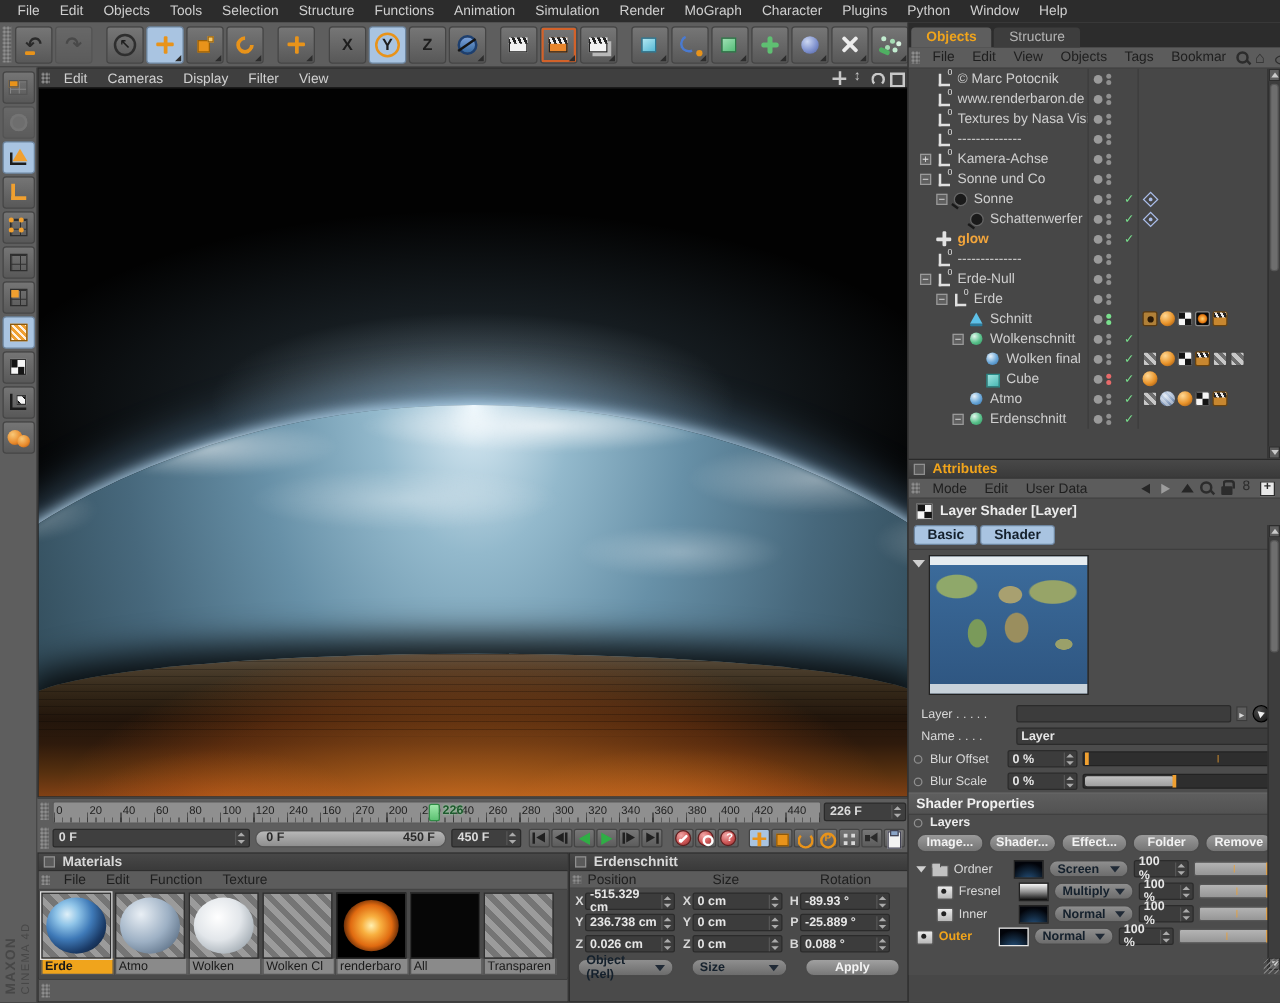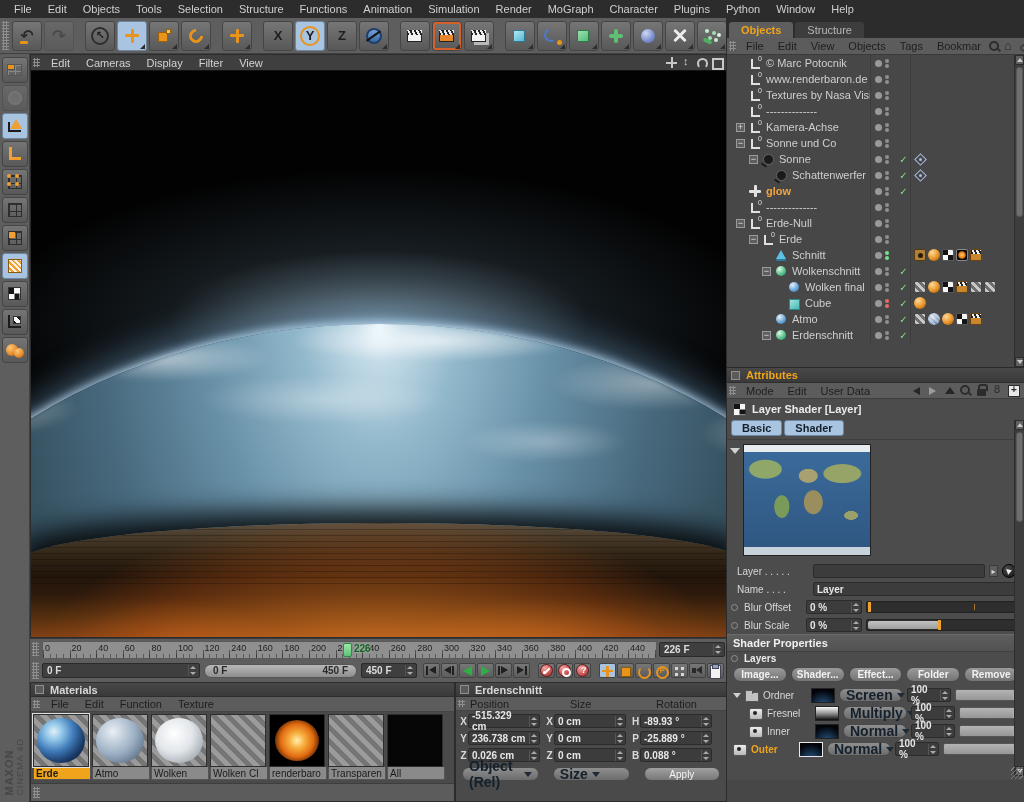--- a/index.html
+++ b/index.html
@@ -187,24 +187,24 @@
   .coords{left:455px;top:682px;width:272px;height:120px}
   .chead{display:flex;align-items:center;height:14px;background:#5c5c5c;color:#1e1e1e;font-size:11px;border-bottom:1px solid #444}
   .chead b{font-weight:normal}
   .chead .h1{width:102px;padding-left:2px}.chead .h2{width:86px}.chead .h3{flex:1}
   .cgrid{padding:3px 3px 0 3px}
   .crow{display:flex;align-items:center;margin-bottom:3px}
   .clab{width:9px;color:#d8d8d8;font-size:10px;font-weight:bold;text-align:center;flex:none}
   .cfield{background:#3c3c3c;border:1px solid #2b2b2b;border-radius:2px;color:#e6e6e6;font-size:10px;display:flex;align-items:center;justify-content:space-between;padding:0 3px;height:14px}
   .cf{width:72px;margin-right:5px;flex:none}
   .cfoot{display:flex;padding:2px 3px;gap:14px}
-  .pill{background:linear-gradient(#8f8f8f,#6c6c6c);border:1px solid #4a4a4a;border-radius:8px;color:#14202c;display:flex;align-items:center;padding:0 6px;height:14px;font-size:14px;font-weight:bold}
+  .pill{background:linear-gradient(#8f8f8f,#6c6c6c);border:1px solid #4a4a4a;border-radius:8px;color:#14202c;display:flex;align-items:center;justify-content:space-between;padding:0 6px;height:14px;font-size:10px;font-weight:bold}
   .dd{width:0;height:0;border-left:4px solid transparent;border-right:4px solid transparent;border-top:5px solid #20donc2a36;border-top:5px solid #202a36;margin-left:4px}
   .cpill{width:80px}
-  .pillbtn{background:linear-gradient(#a0a0a0,#787878);border:1px solid #4a4a4a;border-radius:8px;color:#f4f4f4;font-weight:normal;font-size:10px;height:14px;width:80px;display:flex;align-items:center;justify-content:center}
+  .pillbtn{background:linear-gradient(#a0a0a0,#787878);border:1px solid #4a4a4a;border-radius:8px;color:#f4f4f4;font-weight:bold;font-size:10px;height:14px;width:80px;display:flex;align-items:center;justify-content:center}
 
   
   .rpanel{position:absolute;left:726px;top:18px;width:298px;height:784px;background:#474747;border-left:1px solid #2c2c2c}
   .rtabs{height:20px;background:#2c2c2c;display:flex;align-items:flex-end;padding-left:2px}
   .rtab{padding:2px 12px 2px 12px;background:#3d3d3d;color:#b5b5b5;border-radius:3px 3px 0 0;font-size:11px;margin-right:2px}
   .rtab.active{background:#5e5e5e;color:#f0a41c;font-weight:bold}
   .ommenu{height:17px;background:#5c5c5c;display:flex;align-items:center;color:#1e1e1e;border-bottom:1px solid #3a3a3a}
   .ommenu .mitem{padding:0 7px;font-size:11px}
   .omicons{margin-left:auto;display:flex;gap:3px;padding-right:4px;align-items:center}
   .mi-search::before{left:1px;top:1px;width:6px;height:6px;border:2px solid #2c2c2c;border-radius:50%}
@@ -703,21 +703,21 @@
 
         <span class="rlab">0</span>
             <span class="rlab">20</span>
             <span class="rlab">40</span>
             <span class="rlab">60</span>
             <span class="rlab">80</span>
             <span class="rlab">100</span>
             <span class="rlab">120</span>
             <span class="rlab">240</span>
             <span class="rlab">160</span>
-            <span class="rlab">180</span>
+            <span class="rlab">270</span>
             <span class="rlab">200</span>
             <span class="rlab">220</span>
             <span class="rlab">240</span>
             <span class="rlab">260</span>
             <span class="rlab">280</span>
             <span class="rlab">300</span>
             <span class="rlab">320</span>
             <span class="rlab">340</span>
             <span class="rlab">360</span>
             <span class="rlab">380</span>
@@ -860,27 +860,27 @@
         </div>
 
         <div class="chip">
           <span class="mthumb m-explosion">
             <i></i>
           </span>
           <span class="mlabel">renderbaro</span>
         </div>
 
         <div class="chip">
+          <span class="mthumb m-black"></span>
+          <span class="mlabel">All</span>
+        </div>
+
+        <div class="chip">
           <span class="mthumb m-stripes"></span>
           <span class="mlabel">Transparen</span>
-        </div>
-
-        <div class="chip">
-          <span class="mthumb m-black"></span>
-          <span class="mlabel">All</span>
         </div>
       </div>
     <div class="pfooter">
         <span class="grip"></span>
       </div>
   </div>
 
   <div class="panel coords">
     <div class="ptitle">
       <span class="winbox"></span>

